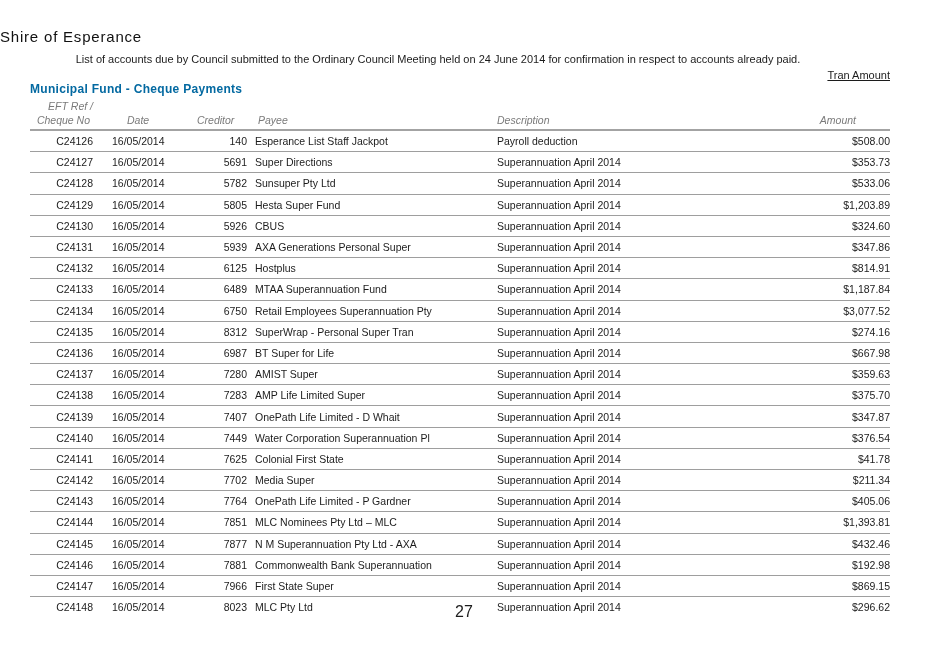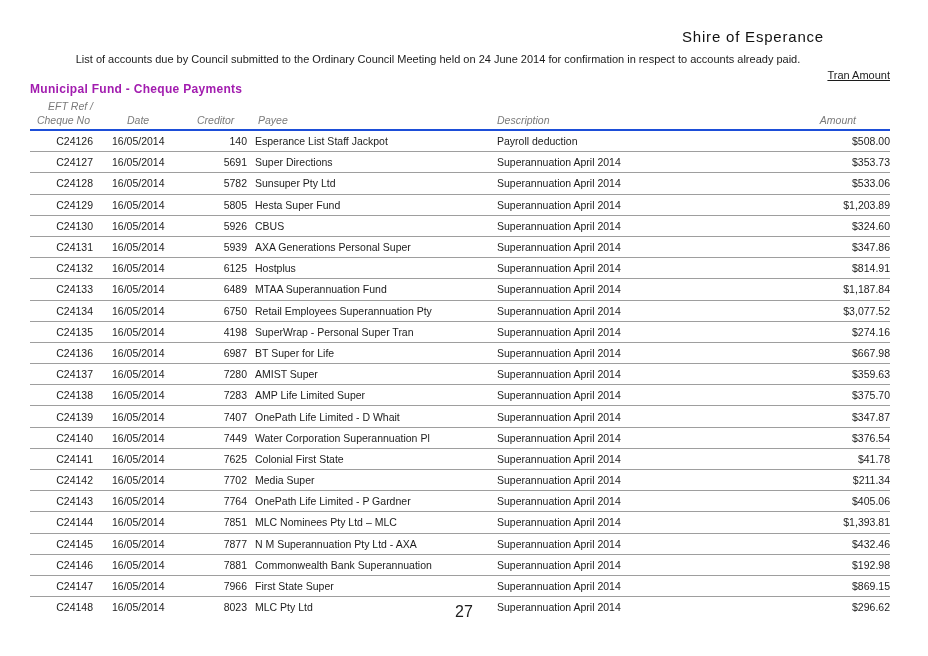--- a/index.html
+++ b/index.html
@@ -14,21 +14,21 @@
     width: 928px;
     height: 656px;
     background: #ffffff;
     overflow: hidden;
   }
   .doc-title {
     position: absolute;
     top: 28px;
     left: 0;
     width: 824px;
-    text-align: right;
+    text-align: left;
     font-size: 15px;
     letter-spacing: 0.8px;
     color: #111;
   }
   .doc-subtitle {
     position: absolute;
     top: 53px;
     left: 0;
     width: 876px;
     text-align: center;
@@ -45,40 +45,40 @@
     text-decoration: underline;
     color: #1c1c1c;
   }
   .section-title {
     position: absolute;
     top: 82px;
     left: 30px;
     font-size: 12px;
     font-weight: bold;
     letter-spacing: 0.3px;
-    color: #a21caf;
+    color: #0369a1;
   }
   .col-header {
     position: absolute;
     font-size: 10.5px;
     font-style: italic;
     color: #7a7a7a;
     white-space: nowrap;
   }
   .hdr-line1 { top: 100px; }
   .hdr-line2 { top: 114px; }
   .hdr-right { text-align: right; }
   .payments-table {
     position: absolute;
     top: 129px;
     left: 30px;
     width: 860px;
     border-collapse: collapse;
     table-layout: fixed;
-    border-top: 2px solid #1d4ed8;
+    border-top: 2px solid #a3a3a3;
   }
   .payments-table td {
     font-size: 10.5px;
     height: 20.2px;
     padding: 0;
     vertical-align: middle;
     border-bottom: 1px solid #9e9e9e;
     white-space: nowrap;
     overflow: hidden;
     color: #1c1c1c;
@@ -199,21 +199,21 @@
       <td class="c-cheque">C24134</td>
       <td class="c-date">16/05/2014</td>
       <td class="c-creditor">6750</td>
       <td class="c-payee">Retail Employees Superannuation Pty</td>
       <td class="c-desc">Superannuation April 2014</td>
       <td class="c-amount">$3,077.52</td>
     </tr>
         <tr>
       <td class="c-cheque">C24135</td>
       <td class="c-date">16/05/2014</td>
-      <td class="c-creditor">4198</td>
+      <td class="c-creditor">8312</td>
       <td class="c-payee">SuperWrap - Personal Super Tran</td>
       <td class="c-desc">Superannuation April 2014</td>
       <td class="c-amount">$274.16</td>
     </tr>
         <tr>
       <td class="c-cheque">C24136</td>
       <td class="c-date">16/05/2014</td>
       <td class="c-creditor">6987</td>
       <td class="c-payee">BT Super for Life</td>
       <td class="c-desc">Superannuation April 2014</td>

